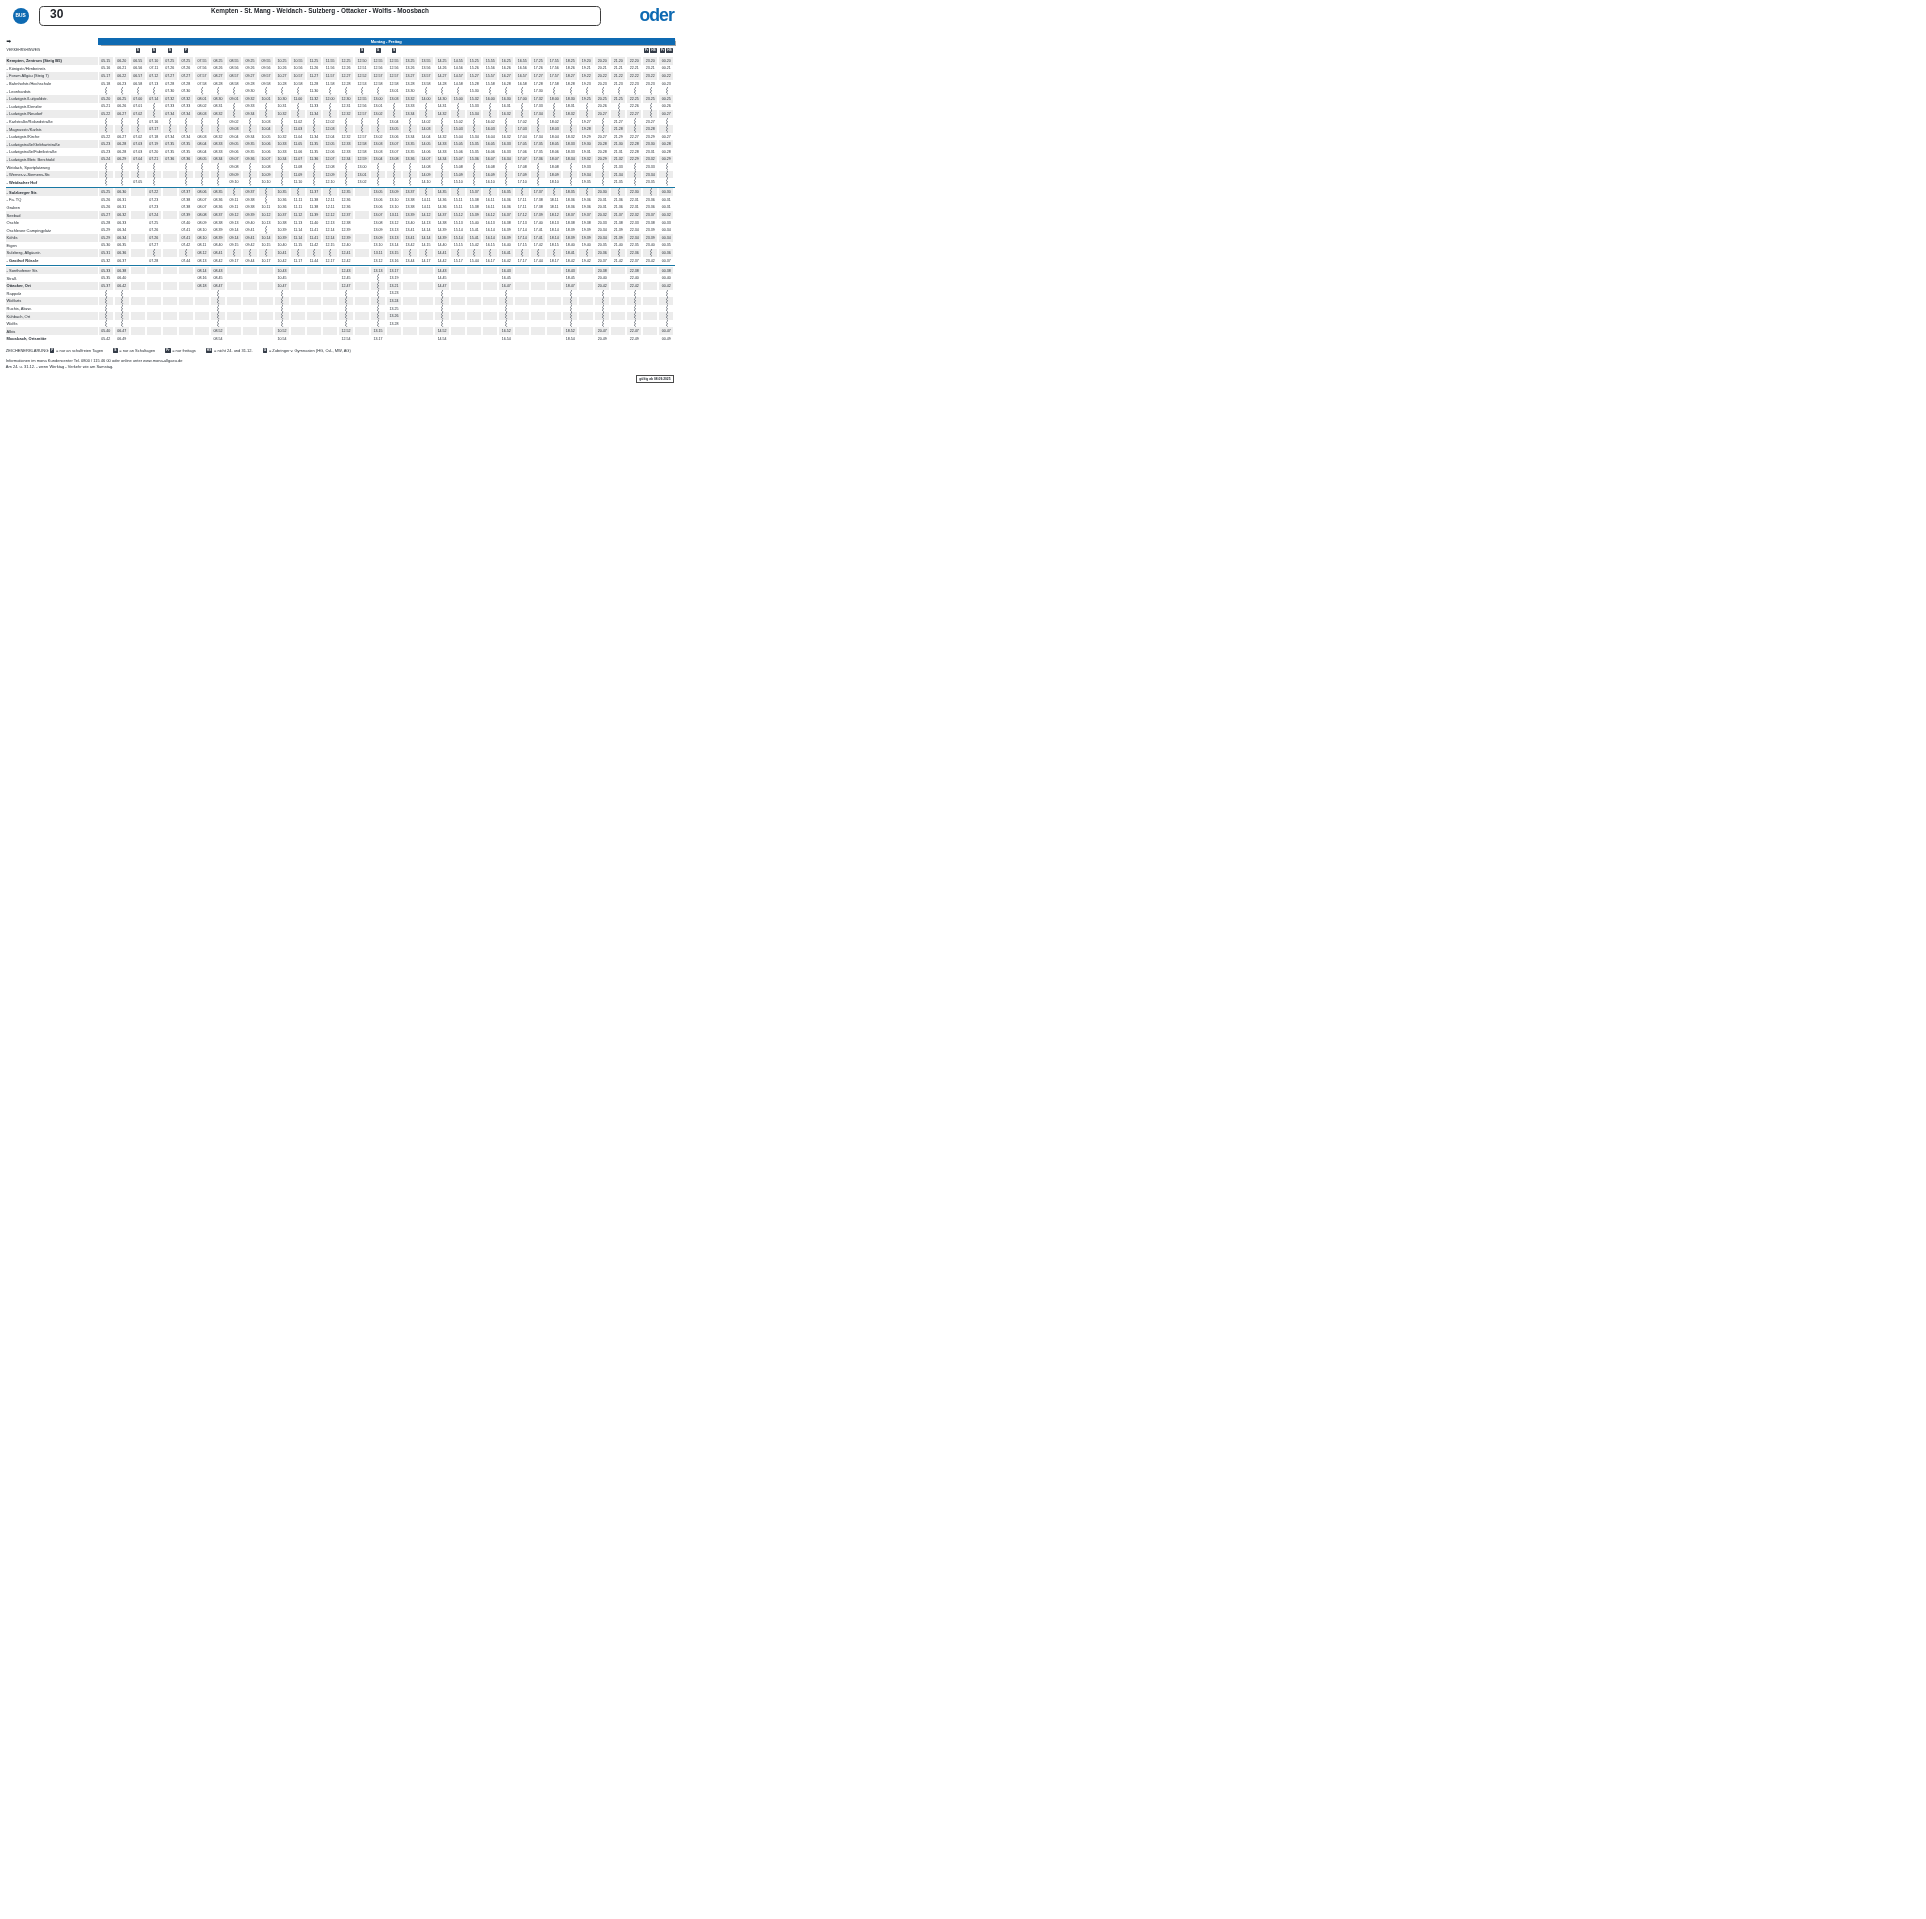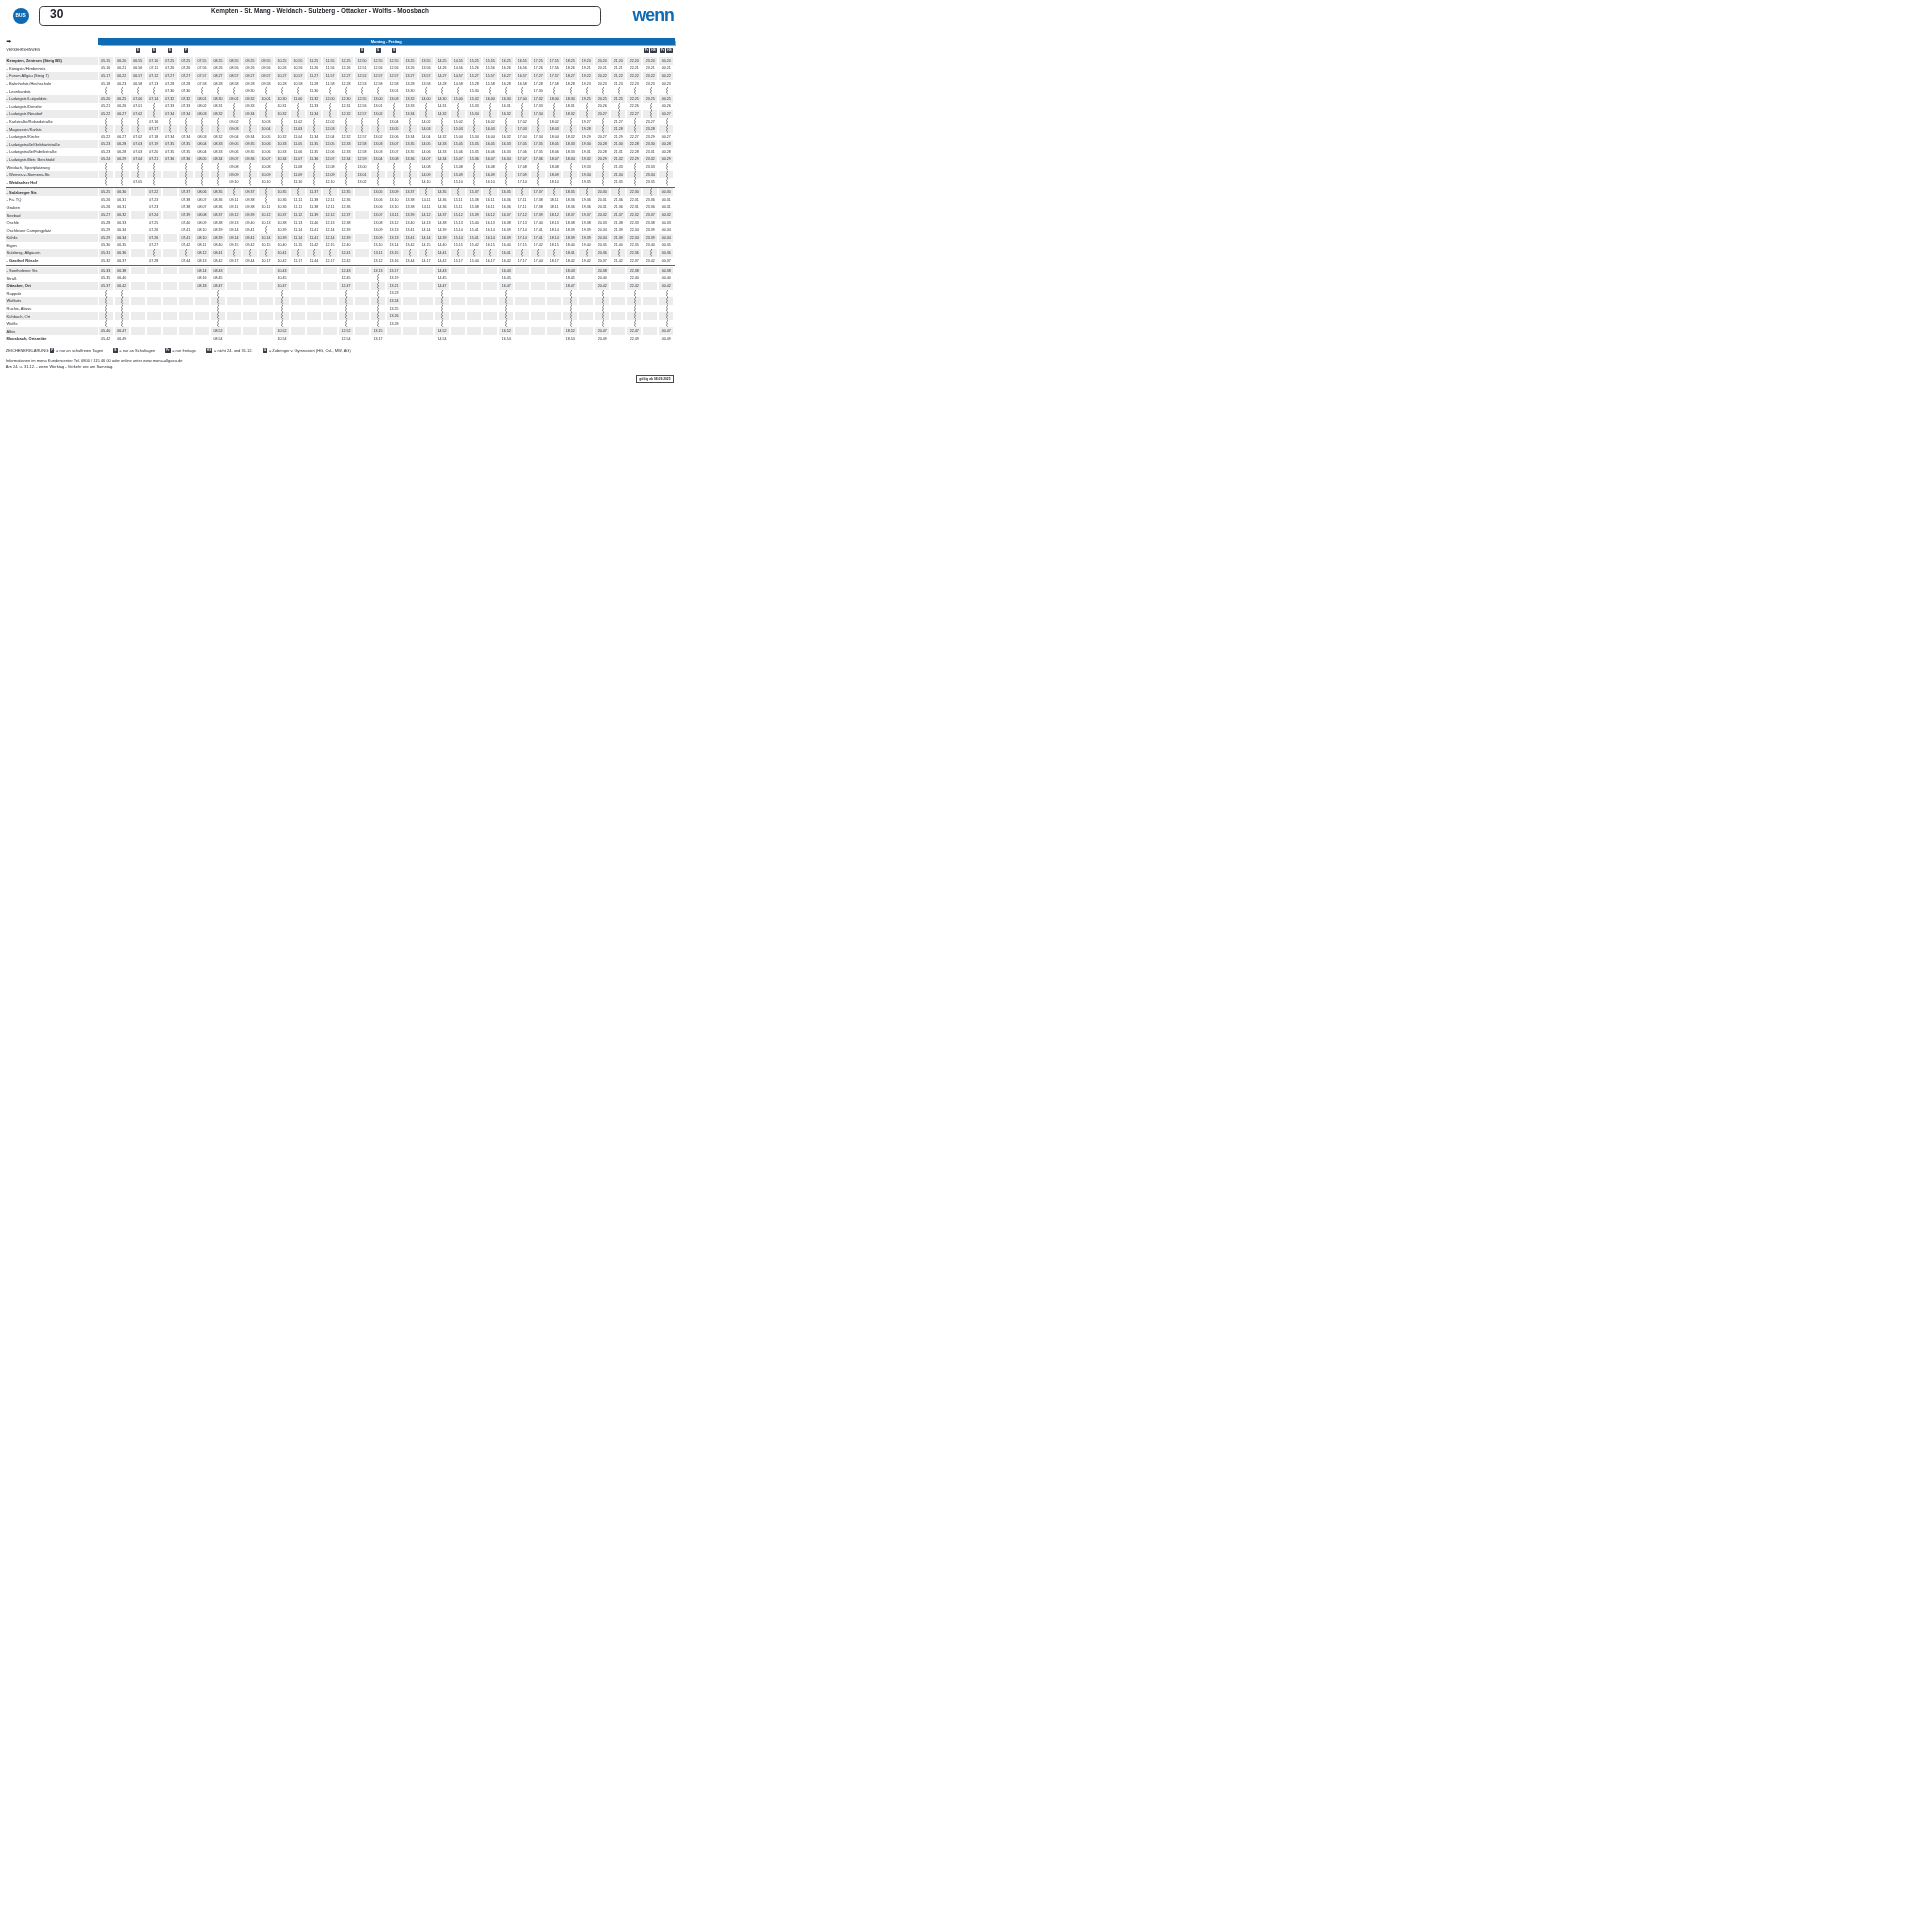--- a/index.html
+++ b/index.html
@@ -58,21 +58,21 @@
 <body>
 
 <div id="sheet">
 
   <div class="hdr">
     <div class="bus-badge">BUS</div>
     <div class="title-box">
       <span class="line-no">30</span>
       <span class="route-title">Kempten - St. Mang - Weidach - Sulzberg - Ottacker - Wolfis - Moosbach</span>
     </div>
-    <div class="brand">wenn</div>
+    <div class="brand">oder</div>
   </div>
 
   <div class="grid">
     <div class="frow band-row">
       <div class="stop-col">➡</div>
       <div class="band">Montag - Freitag</div>
     </div>
 
     <div class="frow sym-row" id="symRow">
       <div class="stop-col">VERKEHRSHINWEIS</div>

